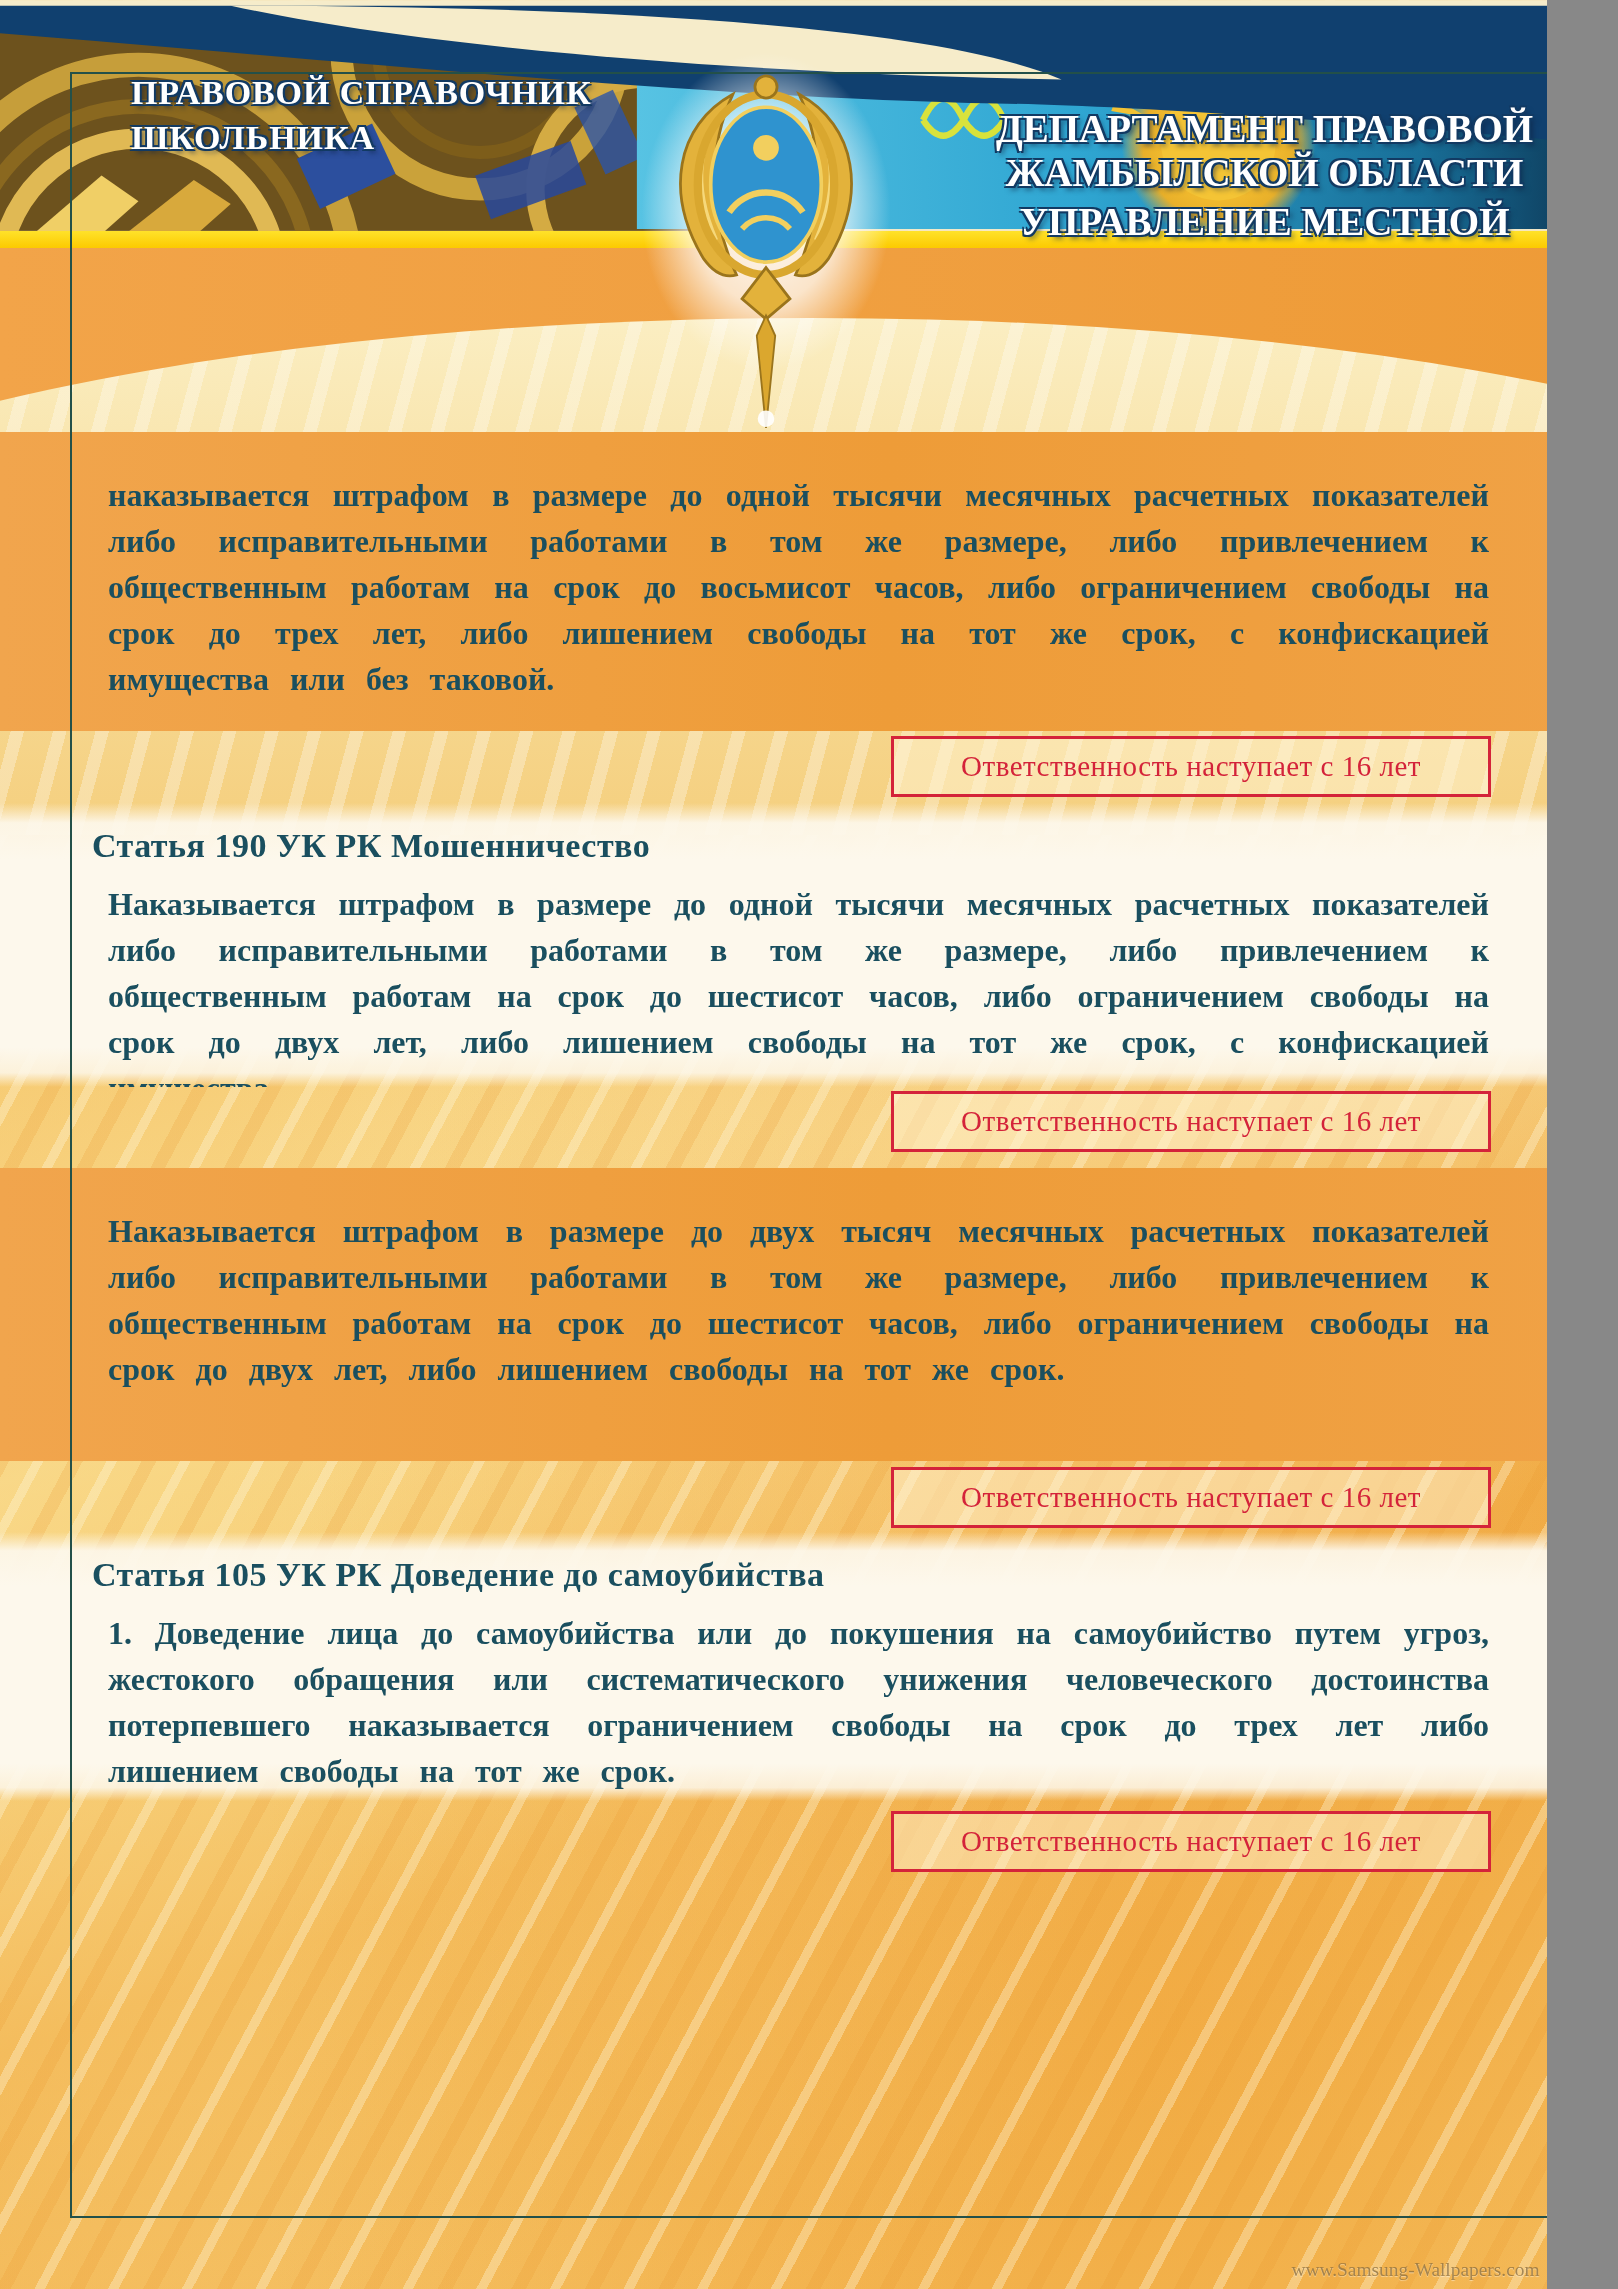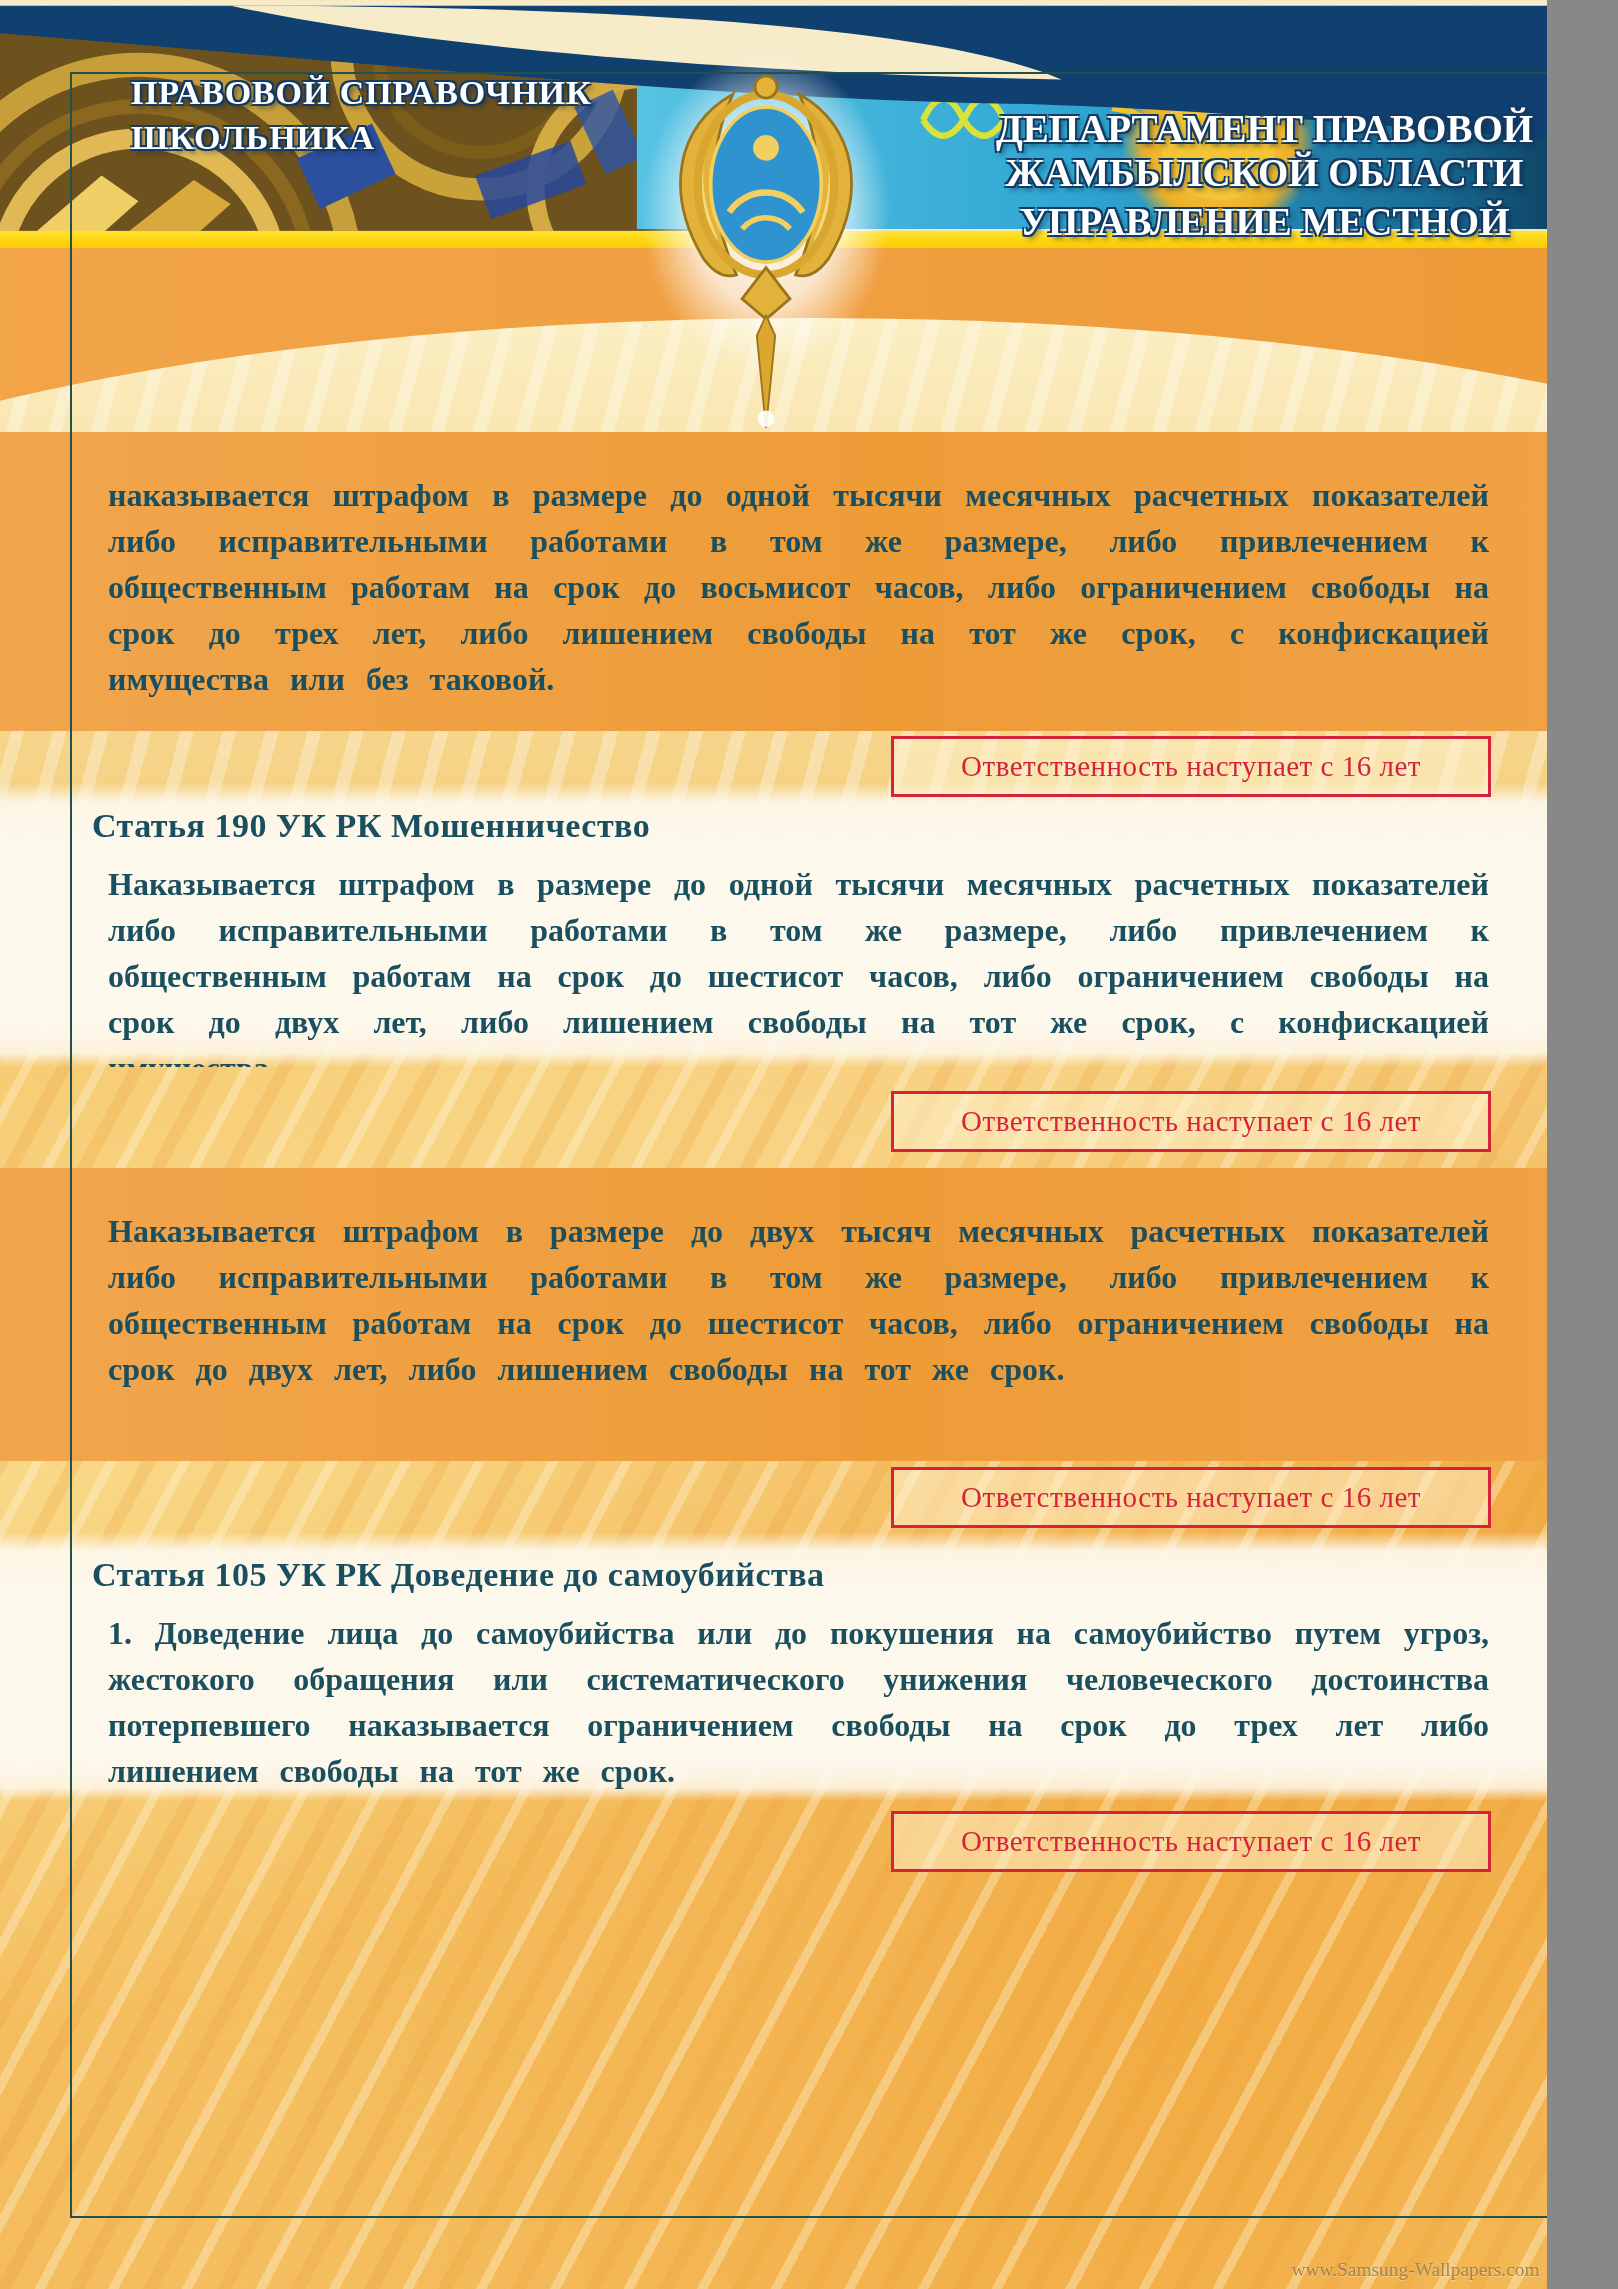--- a/index.html
+++ b/index.html
@@ -42,21 +42,21 @@
 
   
   .article{position:absolute;left:0;width:1619px;box-sizing:border-box;z-index:3;
         padding:24px 114px 0 92px;color:#1a4f5f;overflow:hidden;}
   .article h2{margin:0 0 9.2px 0;font-size:34px;font-weight:bold;letter-spacing:0.5px;}
   .article p{margin:16px;font-size:32px;line-height:46px;font-weight:bold;
         text-align:justify;word-spacing:13px;}
   .band-orange{background:linear-gradient(90deg,#f1a54d,#ee9c38 55%,#f0a246);}
   .band-light{background:linear-gradient(180deg, rgba(253,248,236,0) 0, rgba(253,248,236,.93) 7%,
         #fdf8ec 20%, #fdf8ec 86%, rgba(253,248,236,.85) 95%, rgba(253,248,236,0) 100%);}
-  .a1{top:432px;height:299px;} .a2{top:783px;height:284px;}
+  .a1{top:432px;height:299px;} .a2{top:803px;height:284px;}
   .a3{top:1168px;height:293px;} .a4{top:1532px;height:269px;}
 
   
   .badge{position:absolute;left:891px;width:600px;height:61px;z-index:4;box-sizing:border-box;
         border:3.7px solid #d4233a;color:#d4233a;background:rgba(255,245,213,.50);
         display:flex;align-items:center;justify-content:center;
         font-weight:normal;font-size:29px;letter-spacing:0.5px;}
   .b1{top:736px;} .b2{top:1091px;} .b3{top:1467px;} .b4{top:1811px;}
 
   

